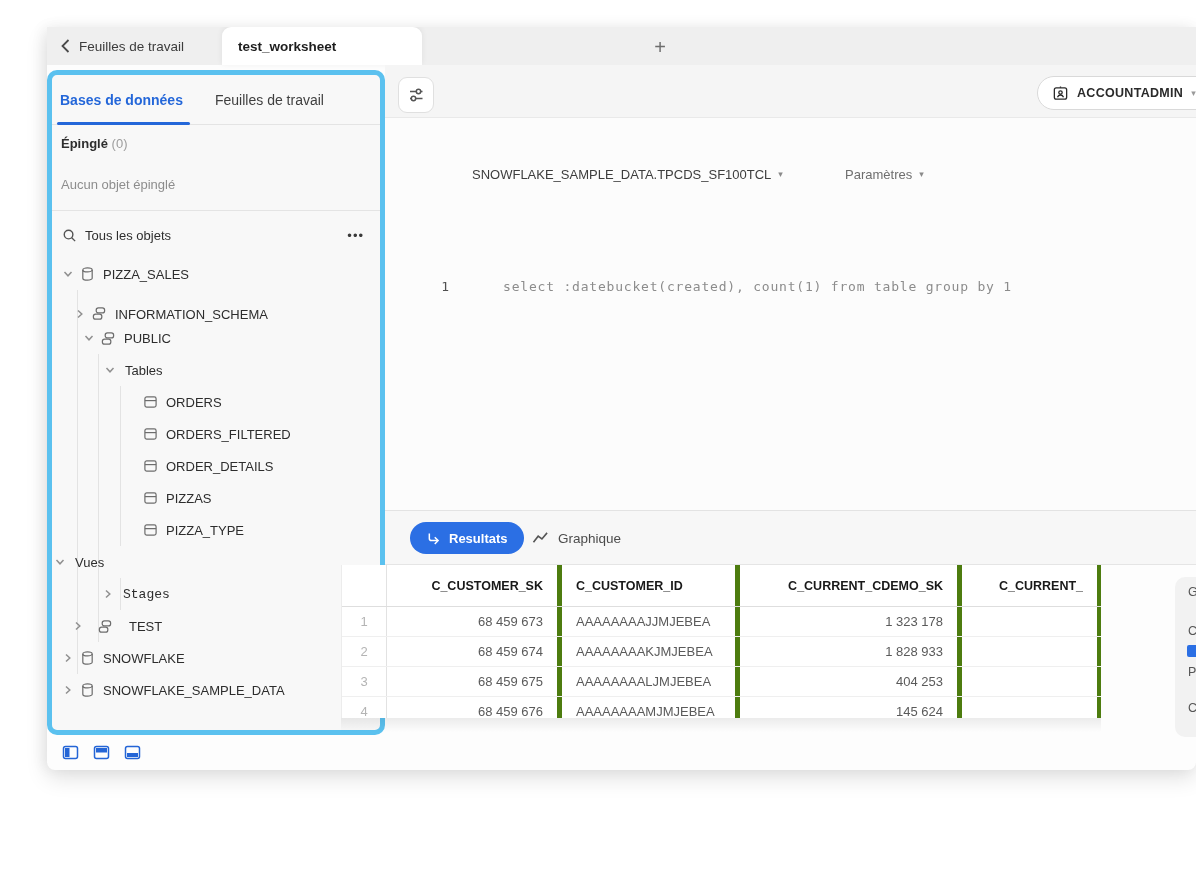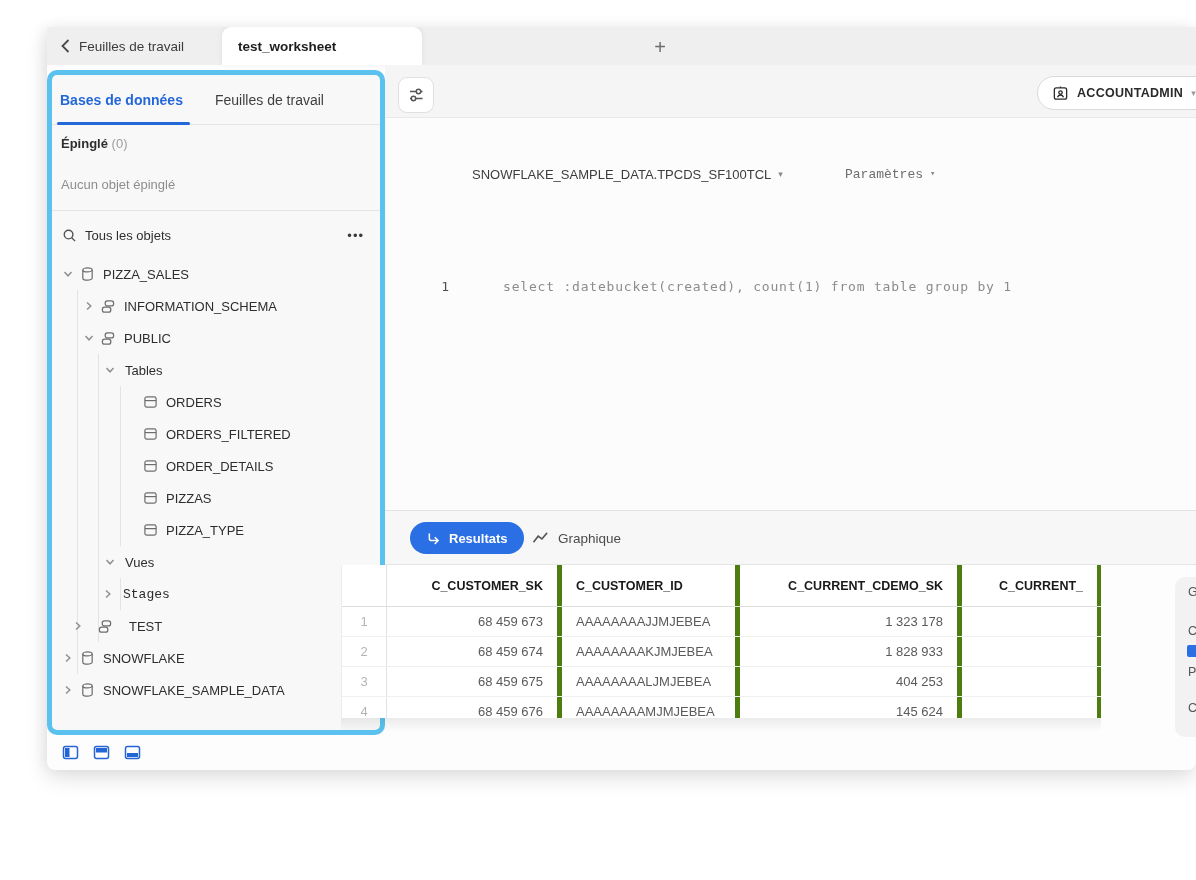--- a/index.html
+++ b/index.html
@@ -62,21 +62,21 @@
   .role-btn { position:absolute; left:990px; top:49px; height:34px; width:180px; background:#ffffff;
     border:1px solid #d9d9d9; border-radius:17px; display:flex; align-items:center; gap:8px;
     padding:0 14px; font-size:12.5px; font-weight:700; color:#2a2a2a; letter-spacing:0.3px; cursor:pointer; }
   .role-btn .caret { color:#9a9a9a; font-size:9px; }
 
   .editor { position:absolute; left:338px; top:91px; width:811px; height:392px; background:#fcfcfc; }
   .ctx-row { position:absolute; left:0; top:49px; width:100%; height:26px; font-size:13px; }
   .ctx-sel { position:absolute; left:87px; top:0; display:flex; align-items:center; gap:7px;
     color:#3d3d3d; font-weight:500; cursor:pointer; }
   .param-sel { position:absolute; left:460px; top:0; display:flex; align-items:center; gap:7px;
-    color:#6e6e6e; cursor:pointer;font-family:Liberation Mono, monospace; }
+    color:#6e6e6e; cursor:pointer; }
   .caret-dn { color:#8a8a8a; font-size:9px; line-height:1; }
   .sql-row { position:absolute; left:0; top:159px; width:100%; height:24px;
     font-family:"DejaVu Sans Mono","Liberation Mono",monospace; font-size:13px; }
   .ln { position:absolute; left:24px; top:2px; width:40px; text-align:right; color:#4f4f4f; }
   .code { position:absolute; left:118px; top:2px; color:#8c8c8c; letter-spacing:0.8px; white-space:pre; }
 
   
   .results-bar { position:absolute; left:338px; top:483px; width:811px; height:55px; background:#f7f7f7;
     border-top:1px solid #e3e3e3; border-bottom:1px solid #e5e5e5; }
   .res-pill { position:absolute; left:25px; top:11px; height:32px; background:#2b6fe4; border-radius:16px;
@@ -173,21 +173,21 @@
               </svg>
             </span>
             <span class="tree-icon">
               <svg width="15" height="16" viewBox="0 0 16 16" fill="none" stroke="currentColor" stroke-width="1.3">
                 <ellipse cx="8" cy="3.6" rx="5" ry="2.1"></ellipse>
                 <path d="M3 3.6 V12.4 a5 2.1 0 0 0 10 0 V3.6"></path>
               </svg>
             </span>
             <span class="tree-label">PIZZA_SALES</span>
           </div>
-          <div class="tree-row" style="padding-left: 29px;">
+          <div class="tree-row" style="padding-left: 20px; align-items: flex-end;">
             <span class="tree-chevron">
               <svg width="10" height="10" viewBox="0 0 10 10" fill="none" stroke="currentColor" stroke-width="1.5">
                 <path d="M3 1.5 L6.8 5 L3 8.5"></path>
               </svg>
             </span>
             <span class="tree-icon">
               <svg width="16" height="15" viewBox="0 0 16 16" fill="none" stroke="currentColor" stroke-width="1.3">
                 <rect x="5" y="2" width="9" height="5.4" rx="2.4"></rect>
                 <rect x="2" y="8.6" width="9" height="5.4" rx="2.4"></rect>
               </svg>
@@ -259,21 +259,21 @@
           <div class="tree-row" style="padding-left: 71px;">
             <span class="tree-chevron"></span>
             <span class="tree-icon">
               <svg width="15" height="14" viewBox="0 0 16 15" fill="none" stroke="currentColor" stroke-width="1.3">
                 <rect x="2" y="2" width="12" height="11" rx="2"></rect>
                 <path d="M2 6 h12"></path>
               </svg>
             </span>
             <span class="tree-label">PIZZA_TYPE</span>
           </div>
-          <div class="tree-row" style="padding-left: 50px;">
+          <div class="tree-row" style="">
             <span class="tree-chevron">
               <svg width="10" height="10" viewBox="0 0 10 10" fill="none" stroke="currentColor" stroke-width="1.5">
                 <path d="M1.5 3 L5 6.8 L8.5 3"></path>
               </svg>
             </span>
             <span class="tree-label">Vues</span>
           </div>
           <div class="tree-row" style="padding-left: 48px; font-family: Liberation Mono, monospace;">
             <span class="tree-chevron">
               <svg width="10" height="10" viewBox="0 0 10 10" fill="none" stroke="currentColor" stroke-width="1.5">

